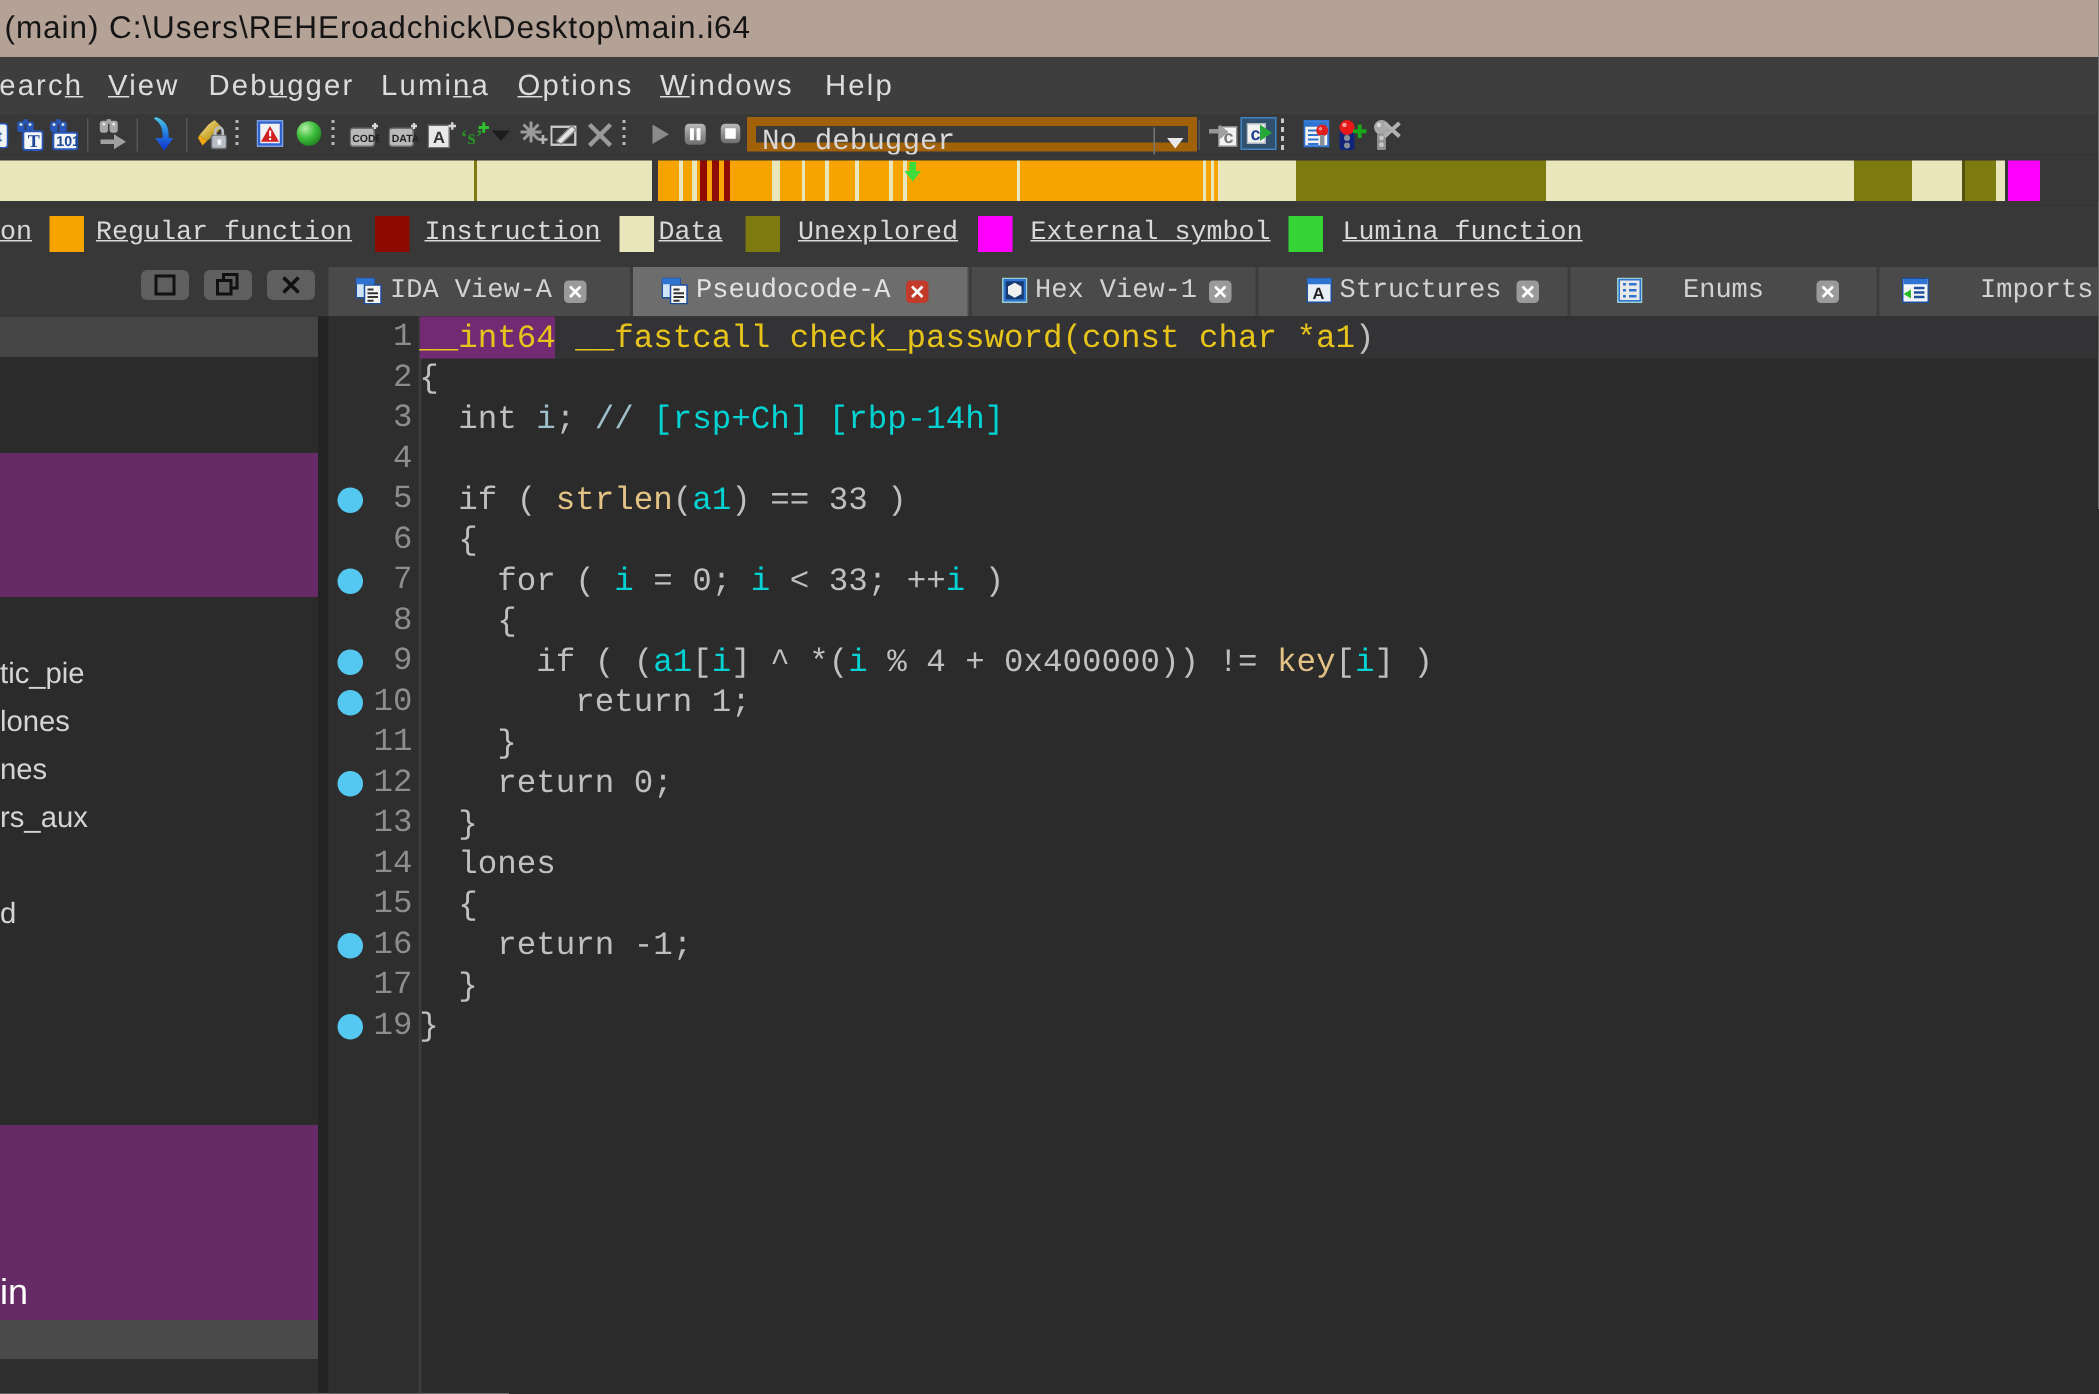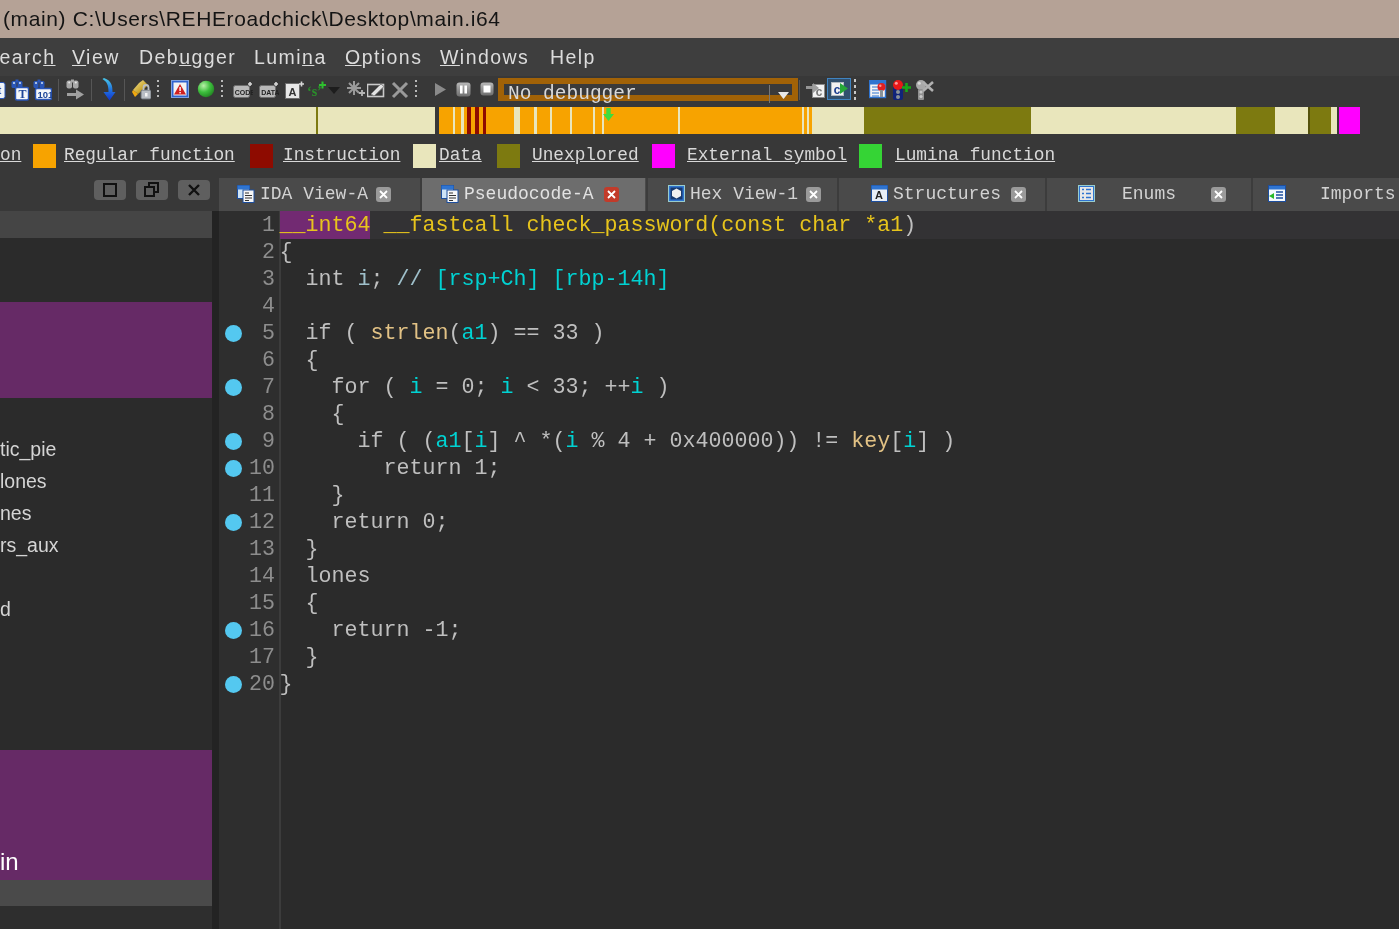--- a/index.html
+++ b/index.html
@@ -435,21 +435,21 @@
     <div class="lnum" style="top:189.5px">8</div>
     <div class="lnum" style="top:216.5px">9</div>
     <div class="lnum" style="top:243.5px">10</div>
     <div class="lnum" style="top:270.5px">11</div>
     <div class="lnum" style="top:297.5px">12</div>
     <div class="lnum" style="top:324.5px">13</div>
     <div class="lnum" style="top:351.5px">14</div>
     <div class="lnum" style="top:378.5px">15</div>
     <div class="lnum" style="top:405.5px">16</div>
     <div class="lnum" style="top:432.5px">17</div>
-    <div class="lnum" style="top:459.5px">20</div>
+    <div class="lnum" style="top:459.5px">19</div>
     <div class="dot" style="top:113.5px"></div>
     <div class="dot" style="top:167.5px"></div>
     <div class="dot" style="top:221.5px"></div>
     <div class="dot" style="top:248.5px"></div>
     <div class="dot" style="top:302.5px"></div>
     <div class="dot" style="top:410.5px"></div>
     <div class="dot" style="top:464.5px"></div>
     <div class="cline" style="top:0.5px"><span class="y">__int64 __fastcall check_password(const char *a1</span>)</div>
     <div class="cline" style="top:27.5px">{</div>
     <div class="cline" style="top:54.5px">  int <span class="m">i</span>; <span class="m">//</span> <span class="c">[rsp+Ch] [rbp-14h]</span></div>

